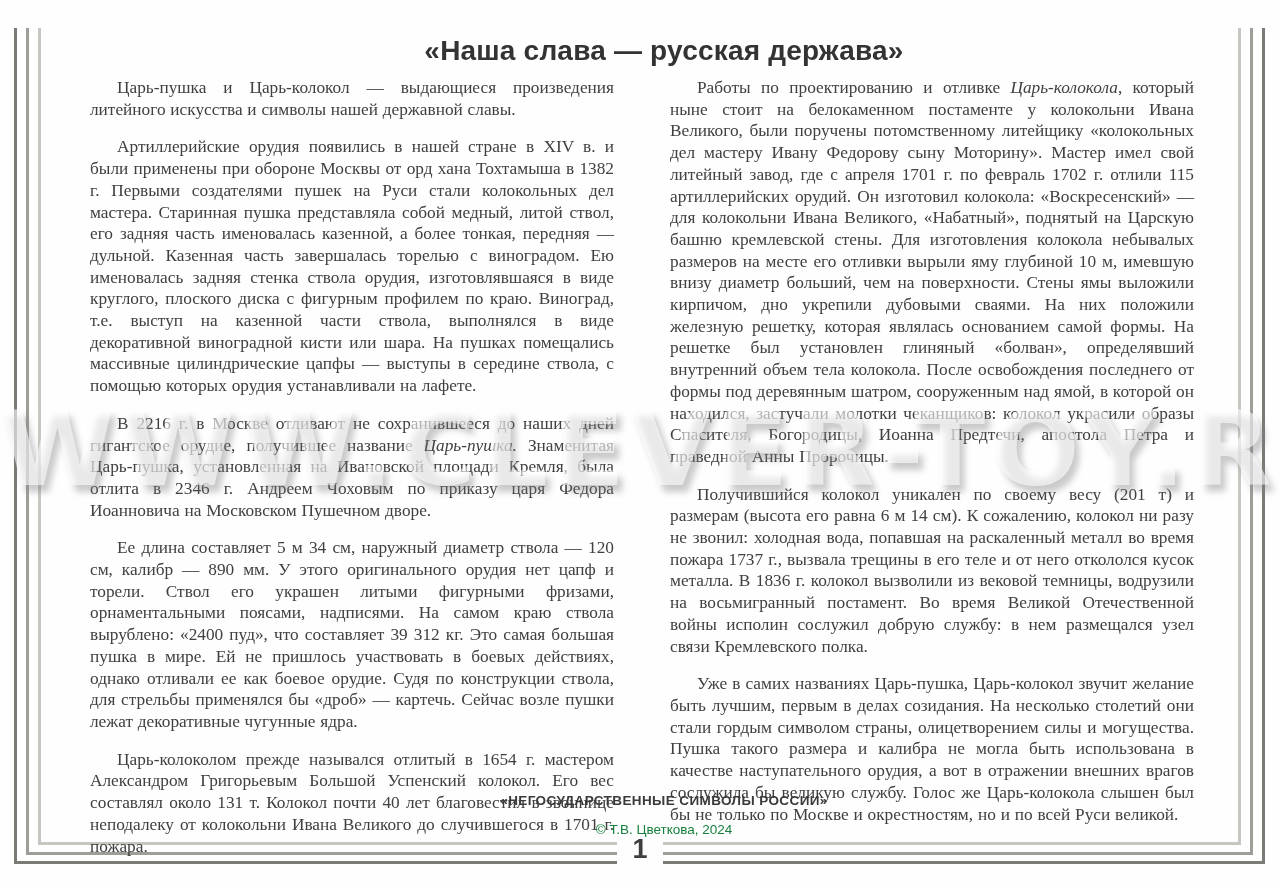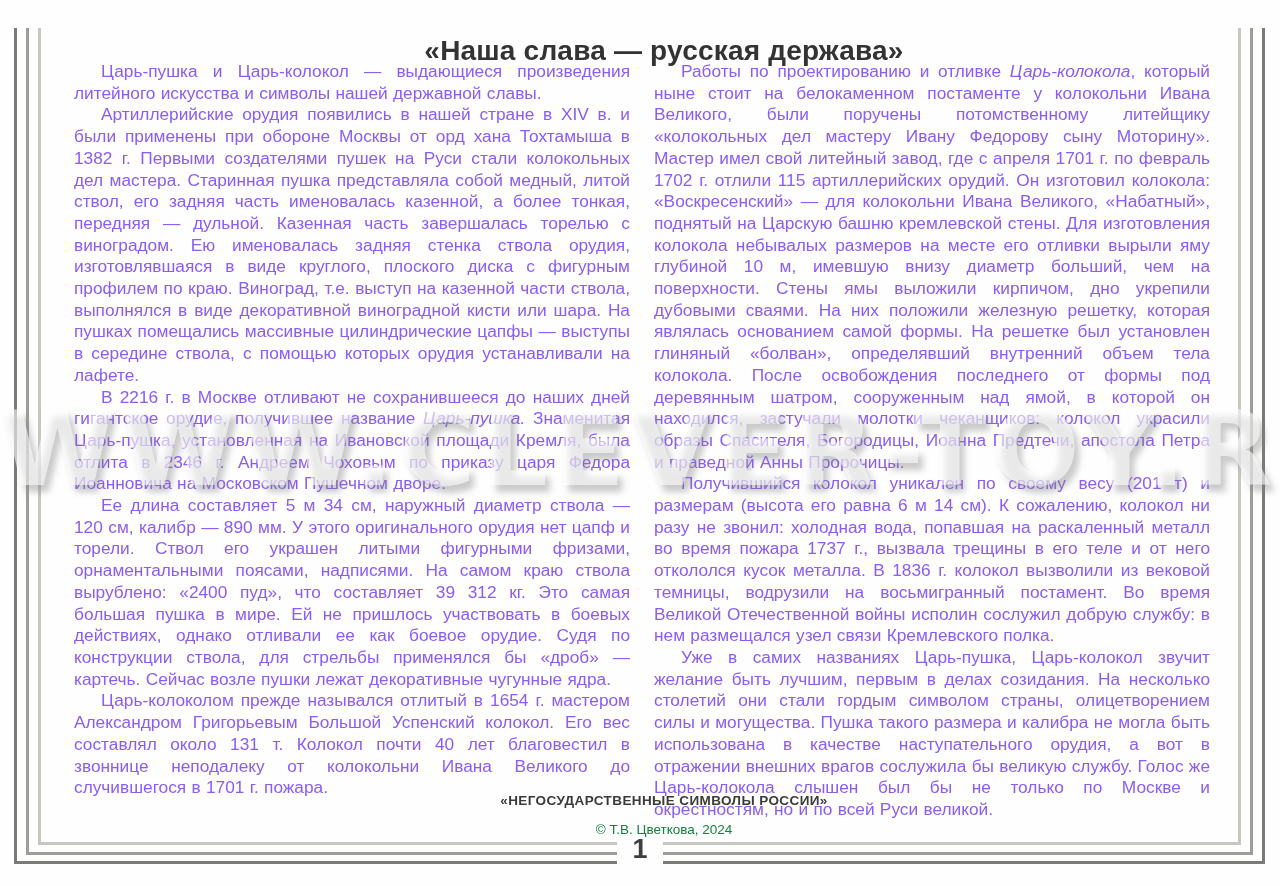--- a/index.html
+++ b/index.html
@@ -54,27 +54,28 @@
     left: 74px;
     width: 1136px;
     display: flex;
     gap: 24px;
   }
   .col {
     width: 556px;
     flex: 0 0 556px;
   }
   .para {
-    margin: 0;
+    margin: 16px;
     text-align: justify;
     text-indent: 27px;
     font-size: 17.3px;
     line-height: 21.7px;
-    color: #8b5cf6;
+    color: #404040;
     word-spacing: 0.5px;
+    font-family: Liberation Serif, serif;
   }
   .para em { font-style: italic; }
 
   
   .watermark {
     position: absolute;
     top: 388px;
     left: 0;
     width: 100%;
     text-align: center;

